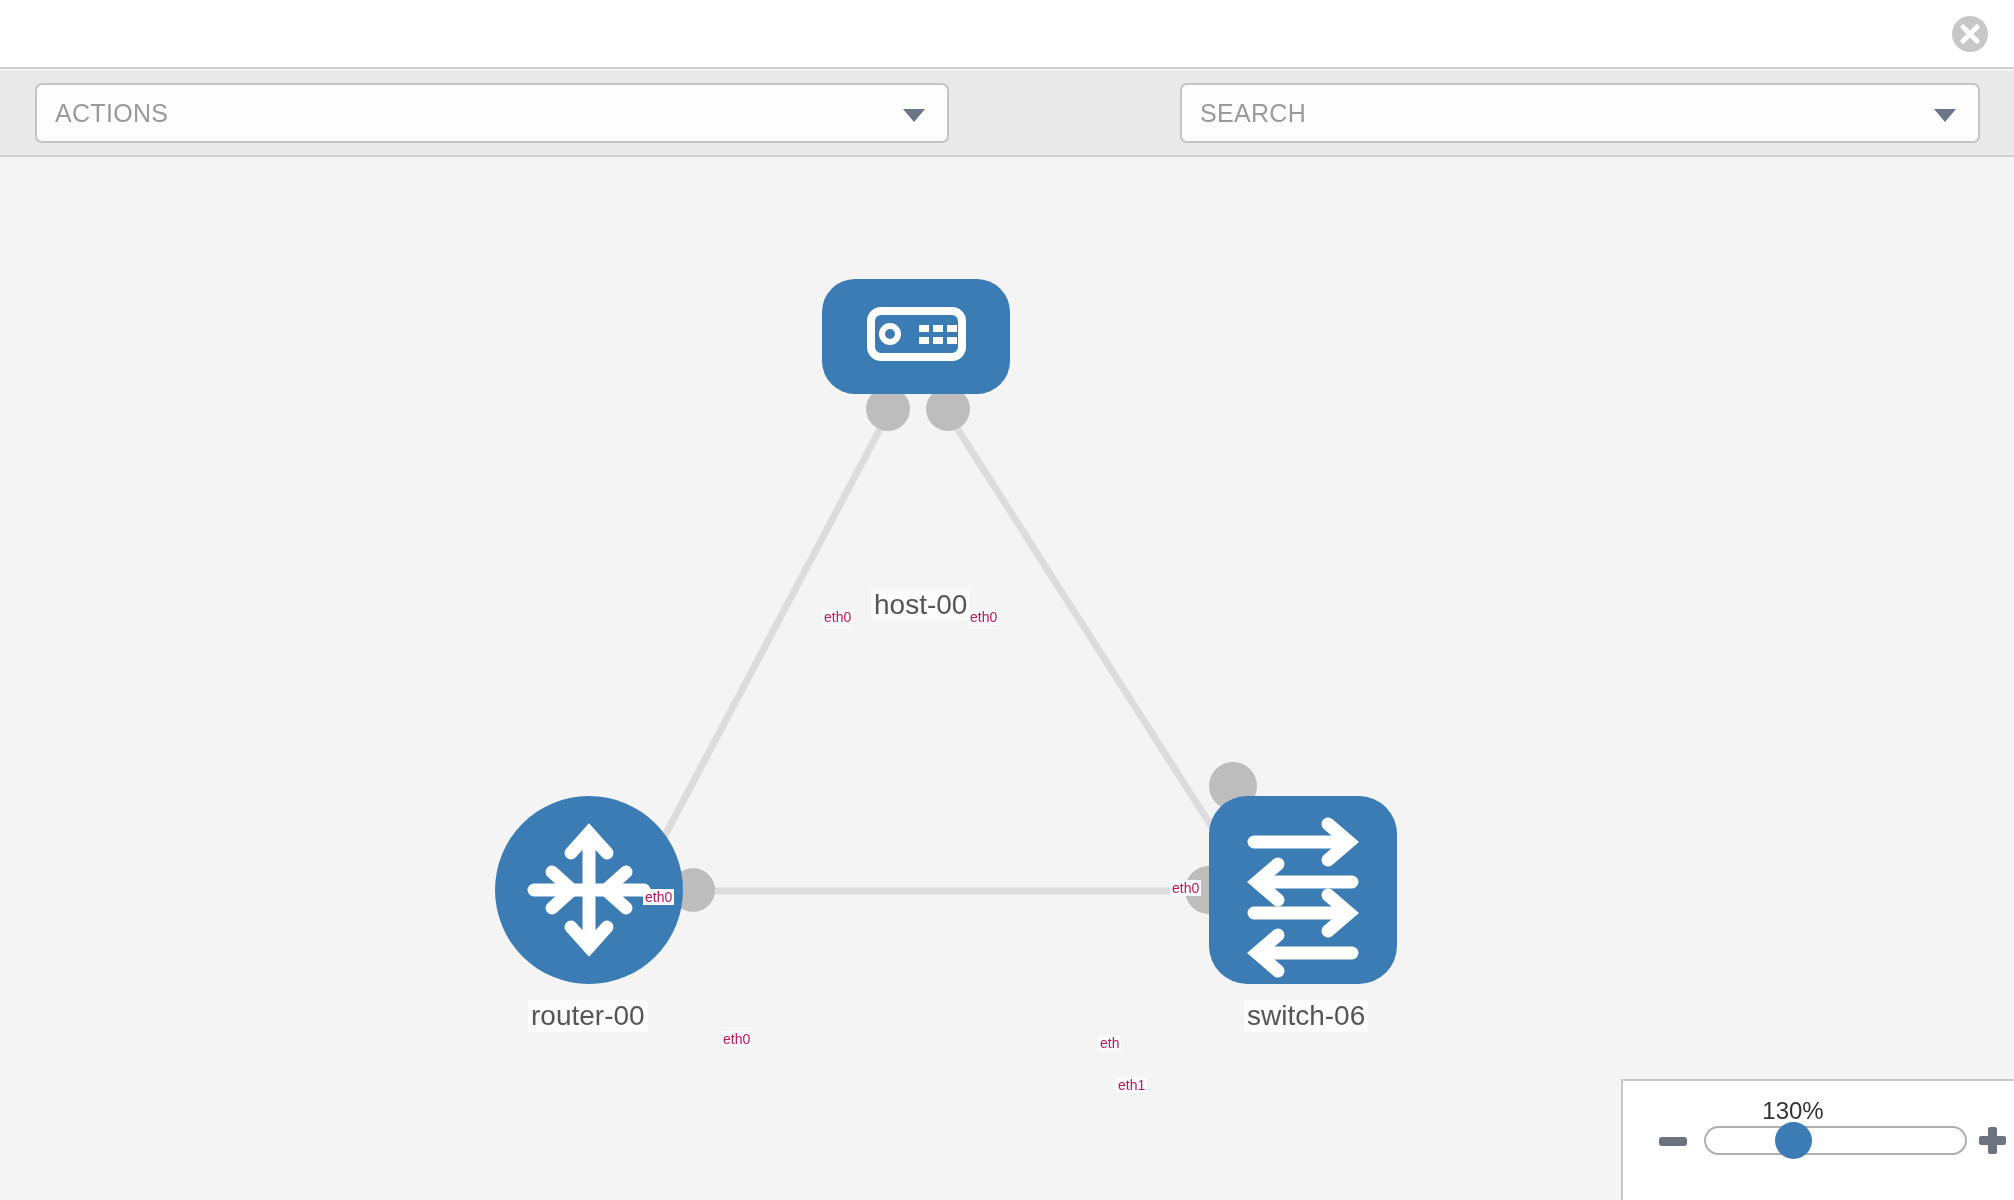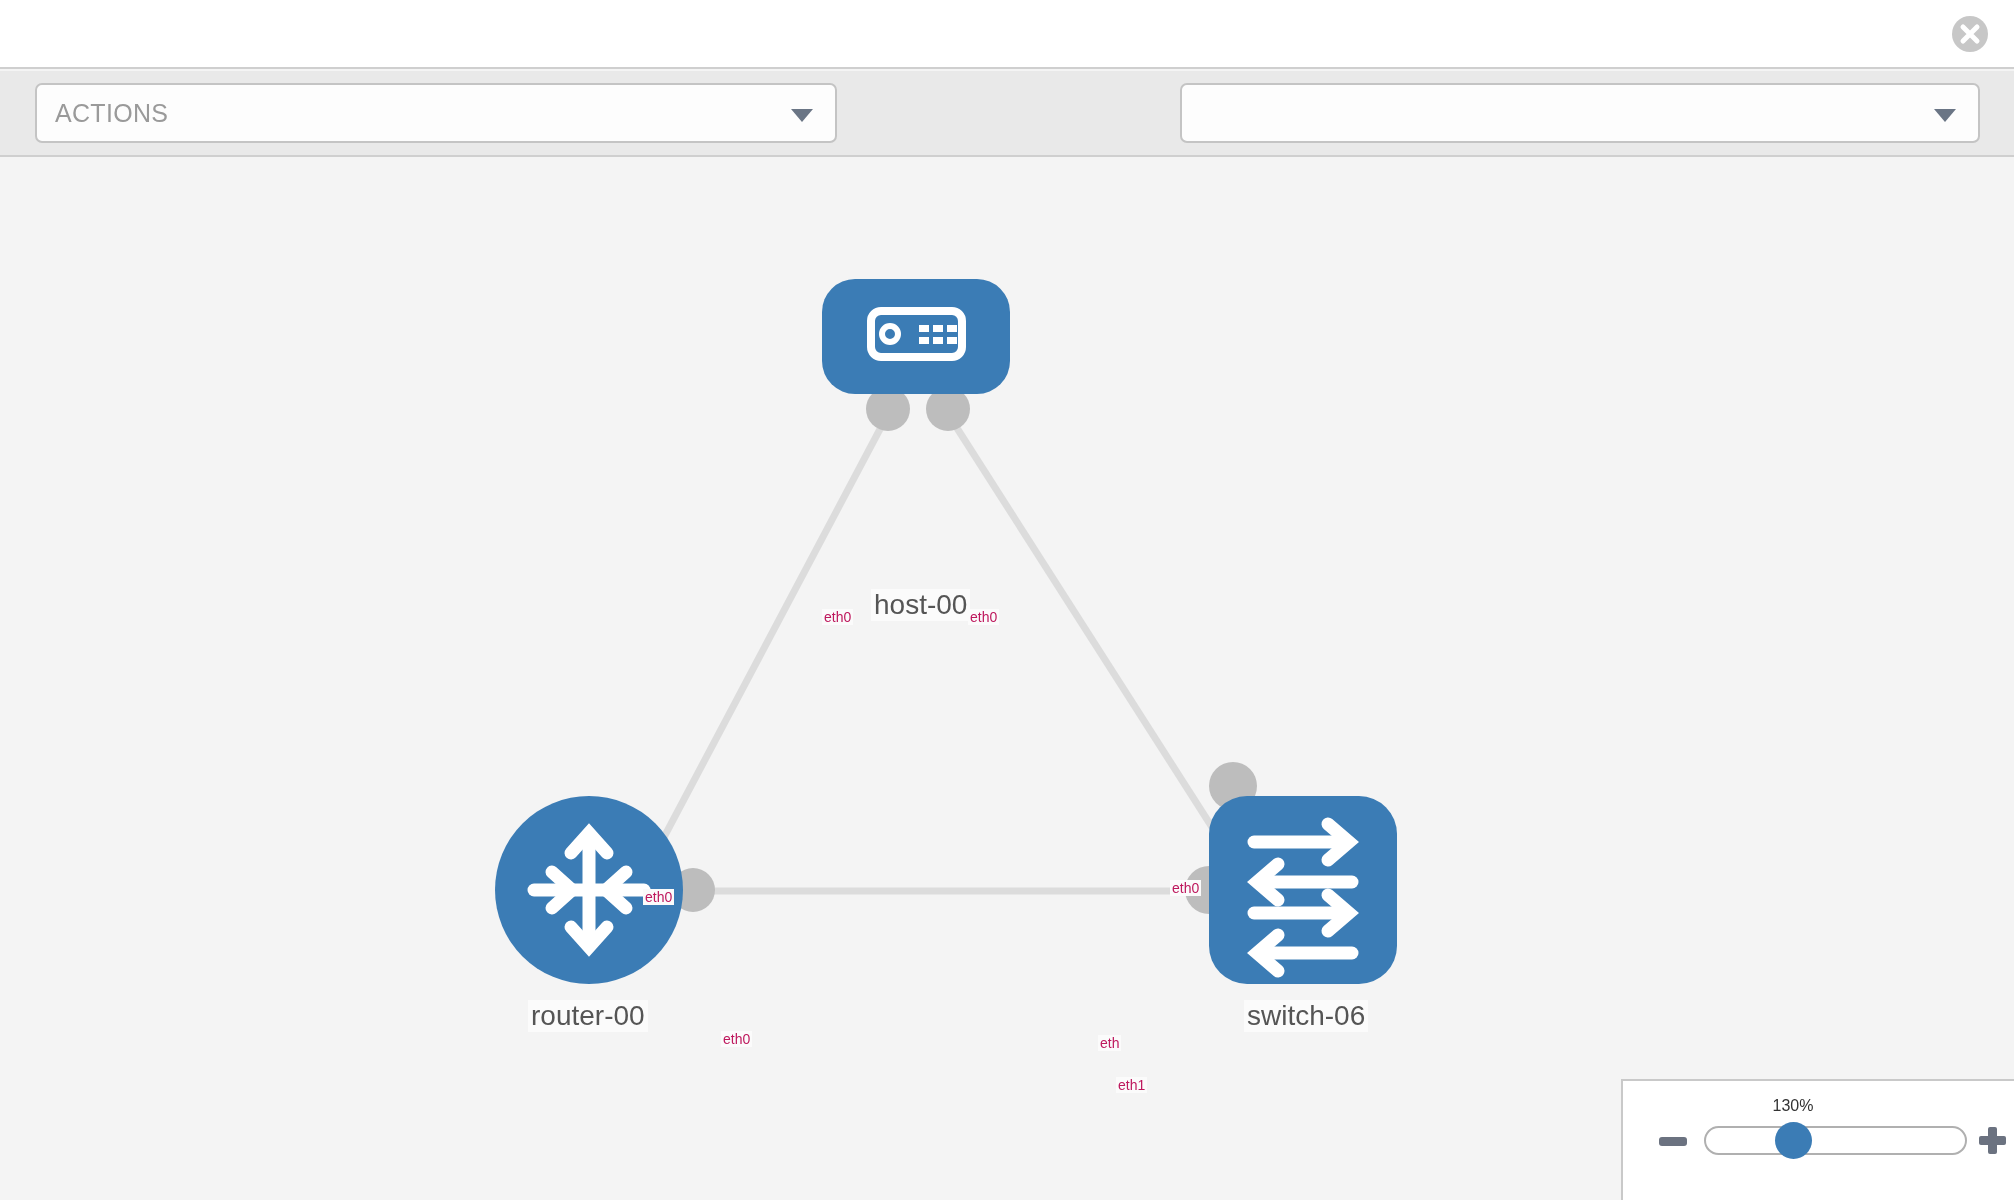--- a/index.html
+++ b/index.html
@@ -33,21 +33,21 @@
 
   
   #toolbar {
     position: absolute; top: 71px; left: 0;
     width: 2014px; height: 86px;
     background: #e9e9e9;
     border-bottom: 2px solid #cfcfcf;
   }
   #actions-select {
     position: absolute; left: 35px; top: 12px;
-    width: 802px; height: 60px;
+    width: 914px; height: 60px;
     background: #fdfdfd;
     border: 2px solid #c4c4c4;
     border-radius: 7px;
     cursor: pointer;
   }
   #actions-label {
     position: absolute; left: 18px; top: 14px;
     font-size: 25px; color: #9a9a9a; letter-spacing: 0.3px;
   }
   .caret {
@@ -112,21 +112,21 @@
   #zoom-panel {
     position: absolute; left: 1621px; top: 1079px;
     width: 393px; height: 121px;
     background: #ffffff;
     border-top: 2px solid #c9c9c9;
     border-left: 2px solid #c9c9c9;
   }
   #zoom-value {
     position: absolute; left: 0; top: 16px;
     width: 340px; text-align: center;
-    font-size: 16px; color: #333;
+    font-size: 24px; color: #333;
   }
   #zoom-out-button {
     position: absolute; left: 36px; top: 56px;
     width: 28px; height: 9px; border-radius: 3px;
     background: #6b7280; cursor: pointer;
   }
   #zoom-slider-track {
     position: absolute; left: 81px; top: 45px;
     width: 263px; height: 29px;
     border: 2px solid #b0b0b0; border-radius: 15px;
@@ -175,20 +175,21 @@
   <div id="key-button">
     <svg width="46" height="46" viewBox="0 0 46 46">
       <circle cx="16" cy="18" r="10.5" fill="none" stroke="#7f8894" stroke-width="5.5"></circle>
       <path d="M23.5 24.5 L39 37.5" stroke="#7f8894" stroke-width="5.5" stroke-linecap="round"></path>
       <path d="M31 30 L36 25.5" stroke="#7f8894" stroke-width="4.5" stroke-linecap="round"></path>
       <path d="M36.5 35.5 L41 31" stroke="#7f8894" stroke-width="4.5" stroke-linecap="round"></path>
     </svg>
   </div>
 
   <div id="search-field">
+    <input id="search-input" type="text" placeholder="SEARCH" style="">
     <span class="caret"></span>
   </div>
 </div>
 
 <div id="canvas">
 
   <svg id="topology-svg" width="2014" height="1041">
 
     <g>
       <line x1="888" y1="255" x2="645" y2="714" stroke="#dcdcdc" stroke-width="7"></line>

